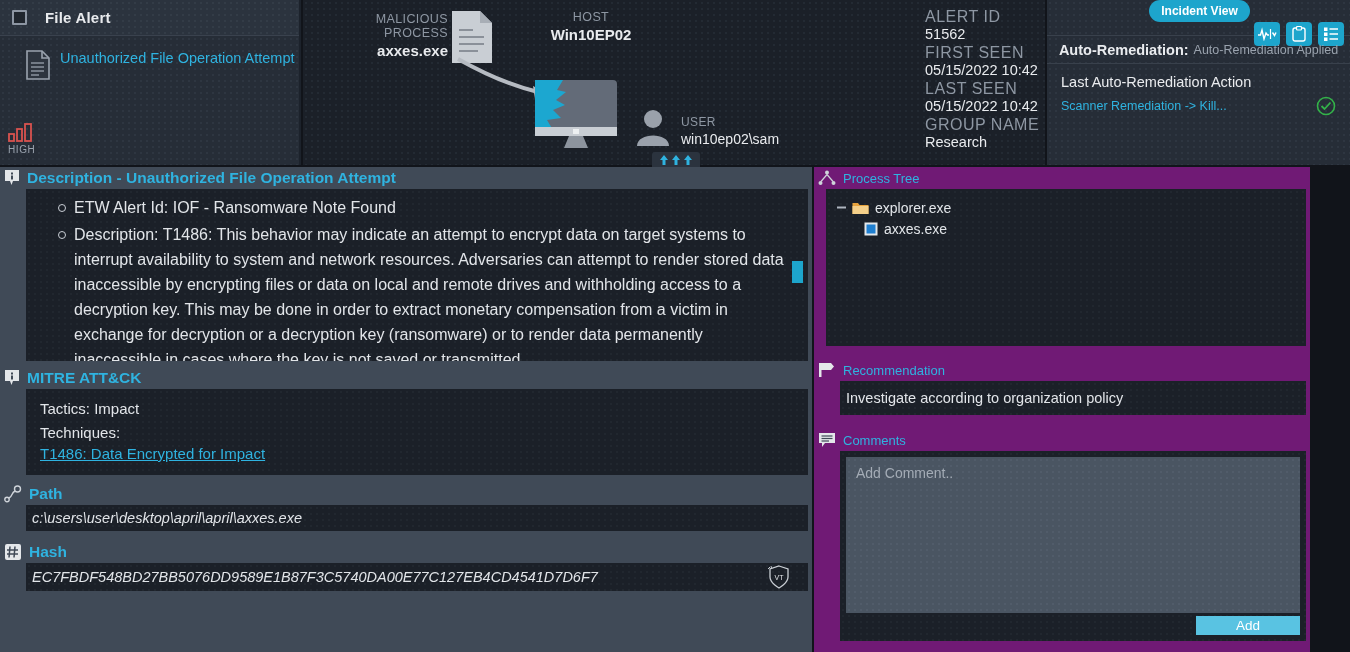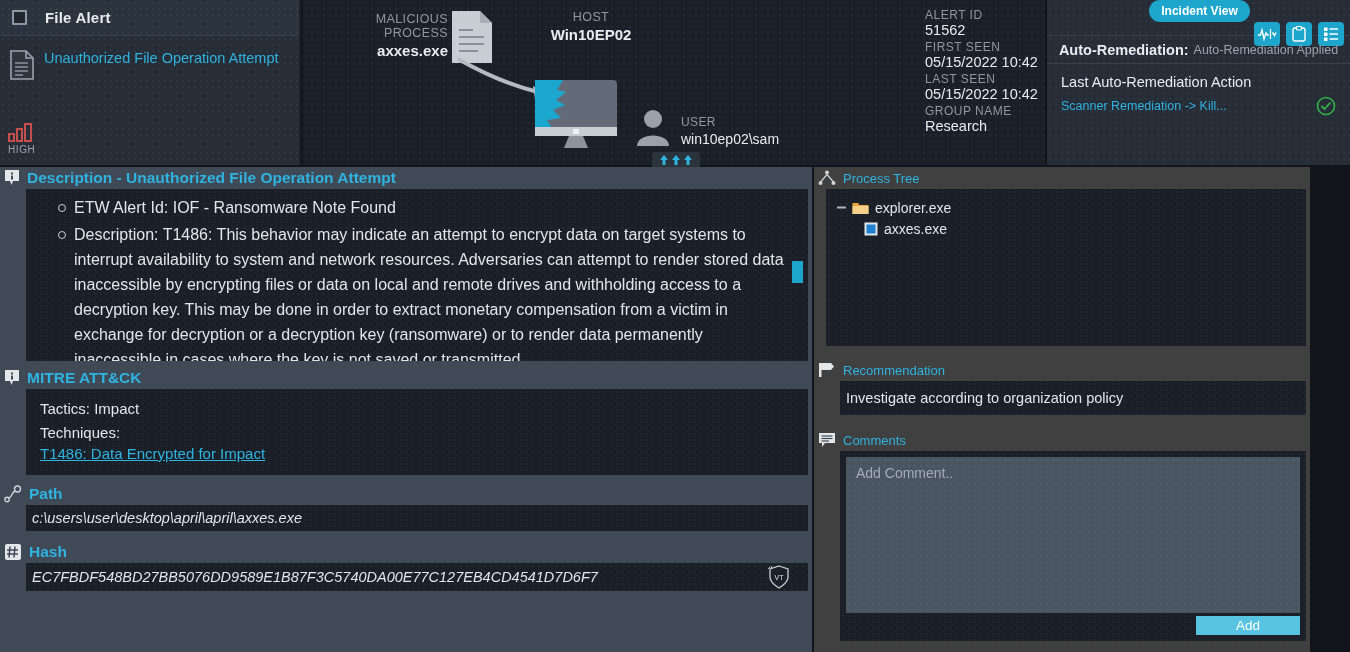--- a/index.html
+++ b/index.html
@@ -28,21 +28,21 @@
     border-bottom: 1px solid #3a424e;
     background: #2b333e;
     background-image: radial-gradient(#333c47 1px, transparent 1px);
     background-size: 6px 6px;
   }
   .chk {
     width: 15px; height: 15px; margin-left: 12px; margin-right: 18px;
     border: 2px solid #8d96a3; background: #20262e; border-radius: 1px;
   }
   .alert-head-title { color: #e8eaed; font-size: 15px; font-weight: bold; letter-spacing: .2px; }
-  .alert-body { display: flex; padding: 10px 0 0 0; }
+  .alert-body { display: flex; padding: 10px 0 0 16px; }
   .doc-icon { width: 44px; display: flex; justify-content: center; padding-top: 4px; }
   .alert-link { color: #2fb3e0; font-size: 14.5px; line-height: 19px; padding-top: 3px; cursor: pointer; }
   .sev {
     position: absolute; left: 8px; bottom: 10px; width: 60px;
     display: flex; flex-direction: column; align-items: flex-start;
   }
   .sev-label { color: #9aa3ae; font-size: 10px; letter-spacing: .6px; margin-top: 2px; }
 
   
   .graph {
@@ -69,21 +69,21 @@
   }
 
   
   .meta {
     position: absolute; left: 915px; top: 0; width: 130px; height: 165px;
     background: #1b2028;
     background-image: radial-gradient(#232a33 1px, transparent 1px);
     background-size: 6px 6px;
     padding: 8px 0 0 10px;
   }
-  .m-cap { color: #8e97a3; font-size: 12px; letter-spacing: .5px; }
+  .m-cap { color: #8e97a3; font-size: 16px; letter-spacing: .5px; }
   .m-val { color: #e9ebee; font-size: 14.5px; margin-bottom: 2px; }
 
   
   .remed {
     position: absolute; left: 1047px; top: 0; width: 303px; height: 165px;
     background: #262d37;
     background-image: radial-gradient(#2e3641 1px, transparent 1px);
     background-size: 6px 6px;
   }
   .remed-head { height: 36px; display: flex; align-items: center; padding: 0 6px 0 8px; border-bottom: 1px solid #39414c; flex-direction: column; }
@@ -105,21 +105,21 @@
   .remed-body { padding: 10px 14px; }
   .r-title { color: #e9ebee; font-size: 14.5px; margin-bottom: 6px; }
   .r-actionrow { display: flex; align-items: center; }
   .r-action { color: #2fb3e0; font-size: 12.5px; cursor: pointer; }
   .r-check { margin-left: auto; }
 
   
   .body { position: absolute; left: 0; top: 167px; width: 1350px; height: 485px; background: #11141a; }
 
   .col-left { position: absolute; left: 0; top: 0; width: 812px; height: 485px; background: #404a57; }
-  .col-right { position: absolute; left: 814px; top: 0; width: 496px; height: 485px; background: #404040; }
+  .col-right { position: absolute; left: 814px; top: 0; width: 496px; height: 485px; background: #701a75; }
 
   .sec-head { display: flex; align-items: center; height: 22px; padding-left: 4px; }
   .sec-title { color: #2fb3e0; font-size: 15.5px; font-weight: bold; margin-left: 7px; }
   .sec-title.sm { font-size: 13px; font-weight: normal; }
   .panel {
     background: #1b2028; margin: 0 4px 0 26px;
     background-image: radial-gradient(#21272f 1px, transparent 1px);
     background-size: 6px 6px;
   }
 

